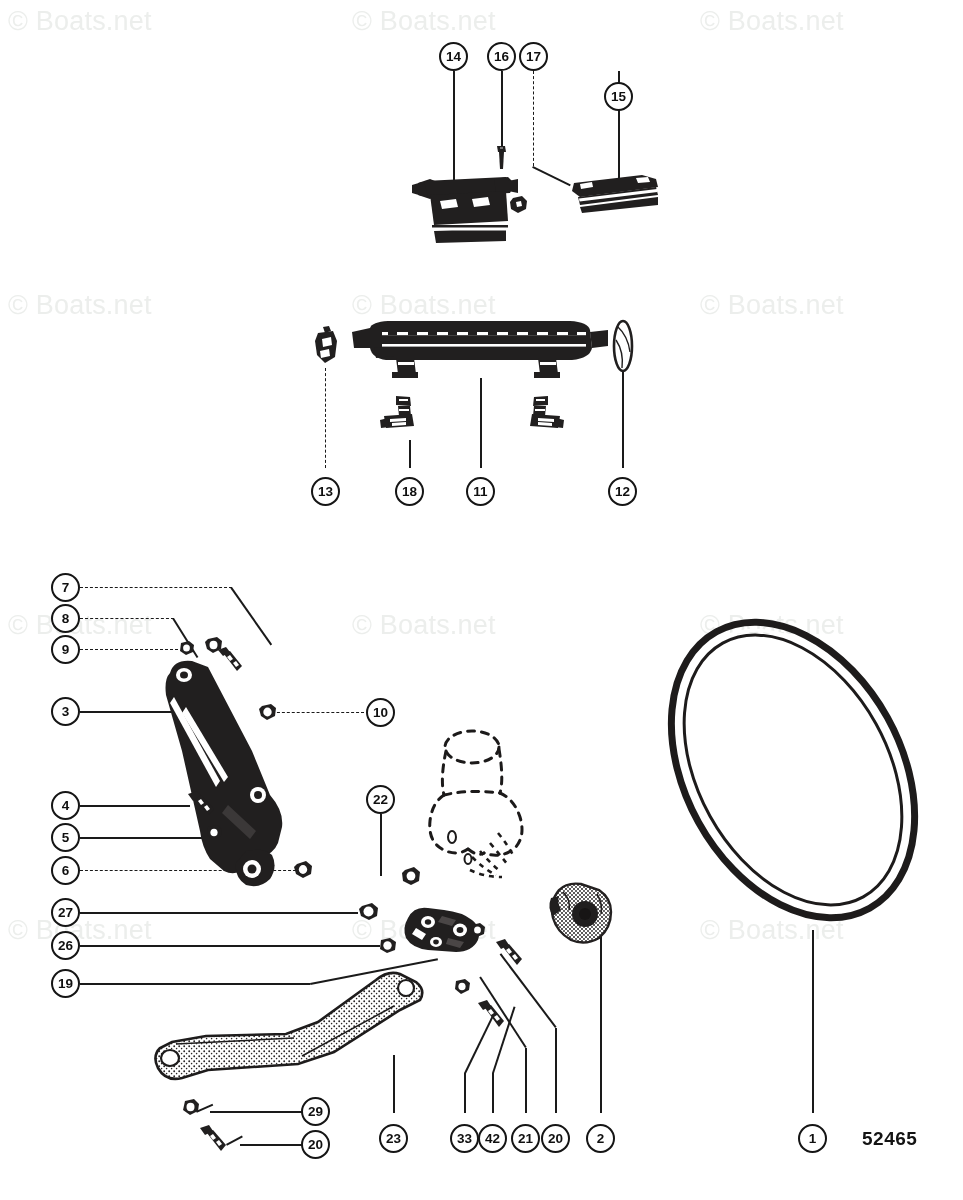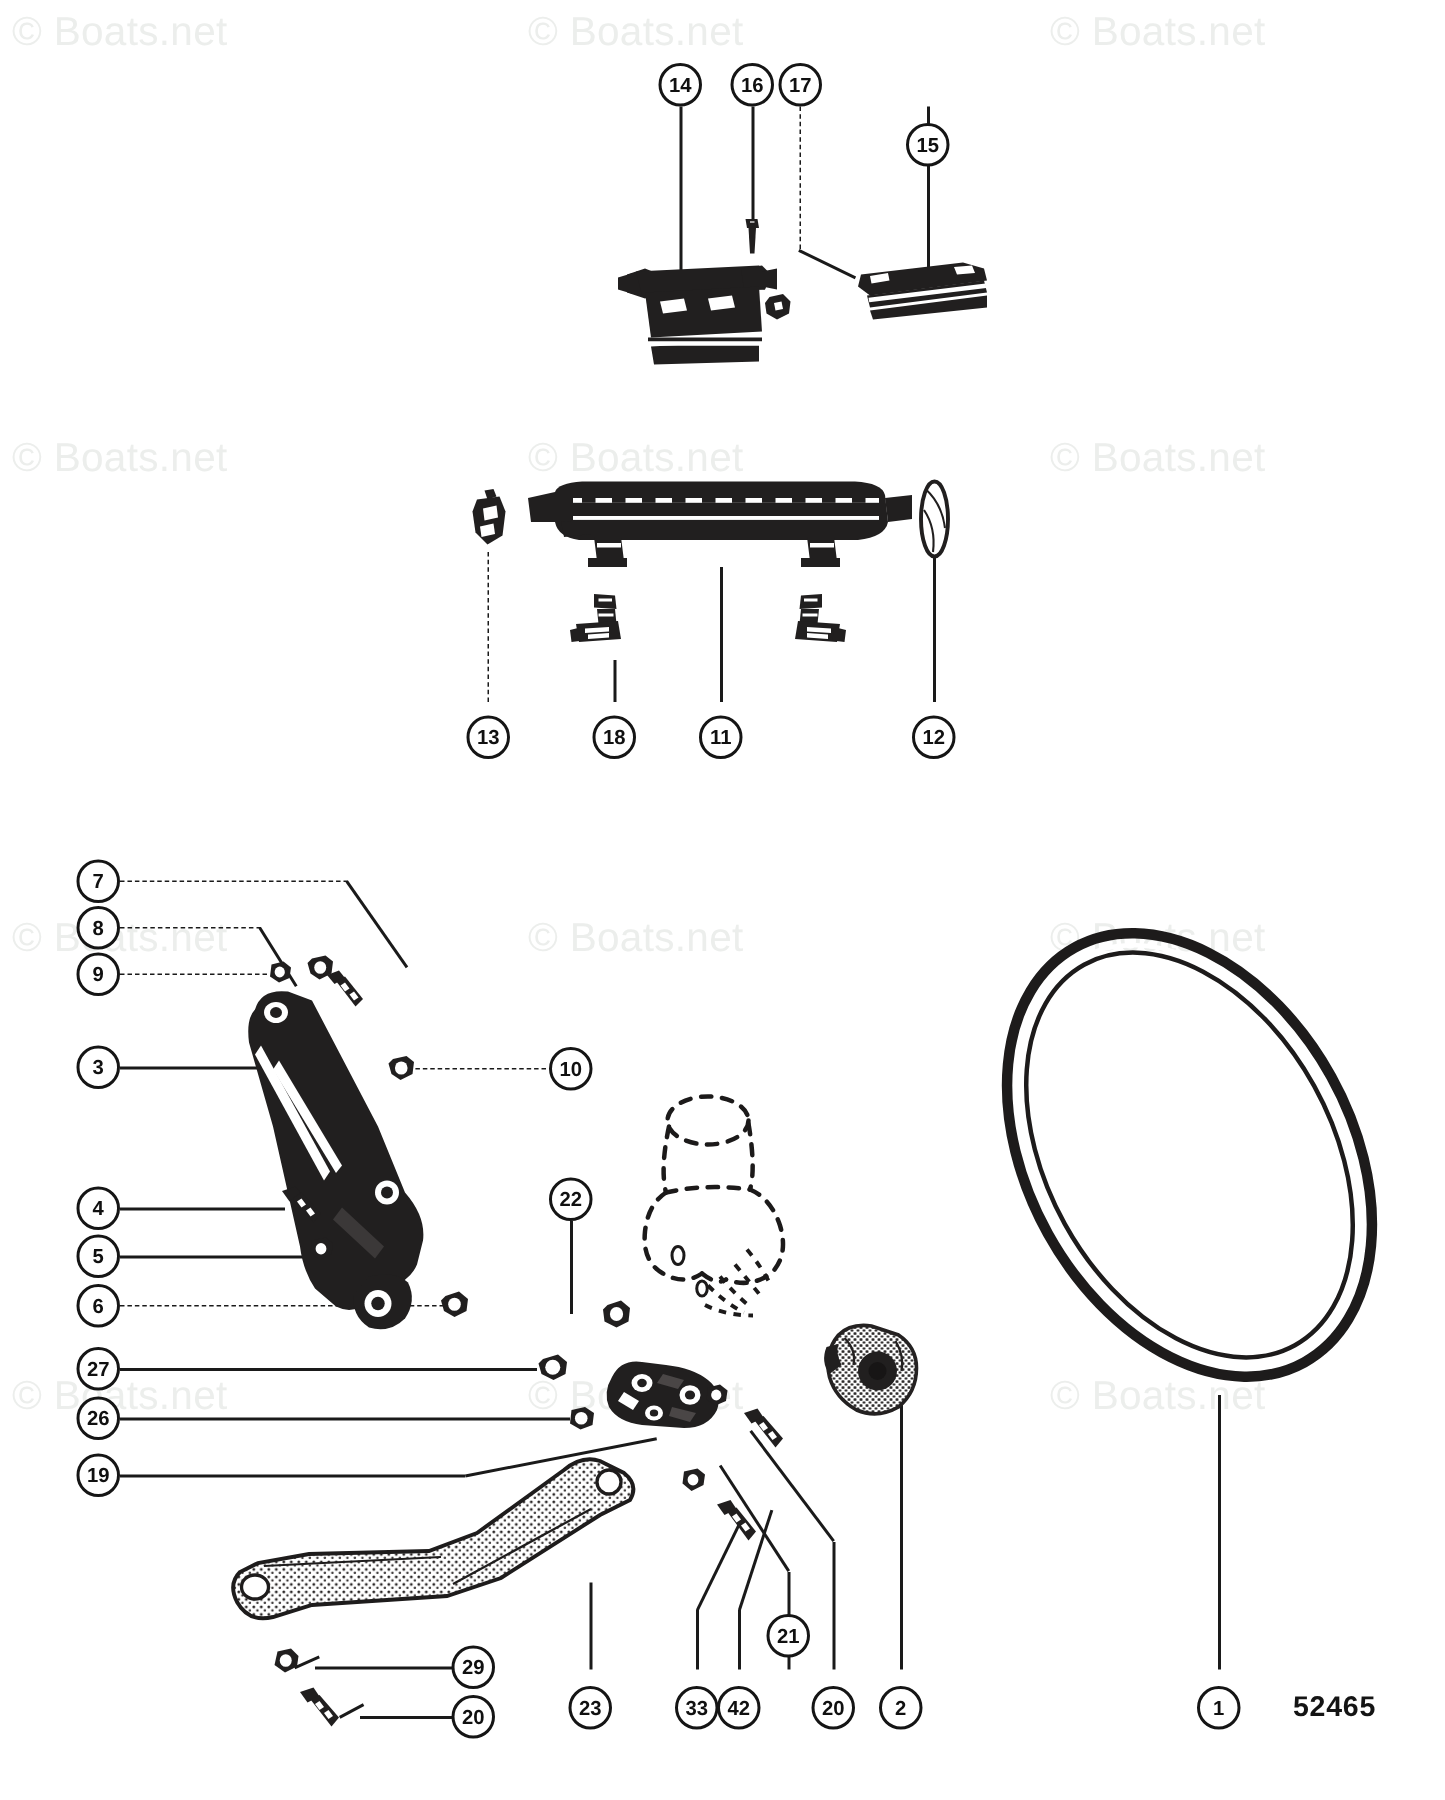--- a/index.html
+++ b/index.html
@@ -647,20 +647,20 @@
 
   <div class="callout" style="left:366px; top:698px;">10</div>
   <div class="callout" style="left:366px; top:785px;">22</div>
 
   <div class="callout" style="left:301px; top:1097px;">29</div>
   <div class="callout" style="left:301px; top:1130px;">20</div>
 
   <div class="callout" style="left:379px; top:1124px;">23</div>
   <div class="callout" style="left:450px; top:1124px;">33</div>
   <div class="callout" style="left:478px; top:1124px;">42</div>
-  <div class="callout" style="left:511px; top:1076px;text-align:right;">21</div>
+  <div class="callout" style="left:511px; top:1124px;text-align:right;">21</div>
   <div class="callout" style="left:541px; top:1124px;">20</div>
   <div class="callout" style="left:586px; top:1124px;">2</div>
   <div class="callout" style="left:798px; top:1124px;">1</div>
 
   <div class="partnum" style="left:862px; top:1128px;">52465</div>
 
 </div>
 
 </body></html>

